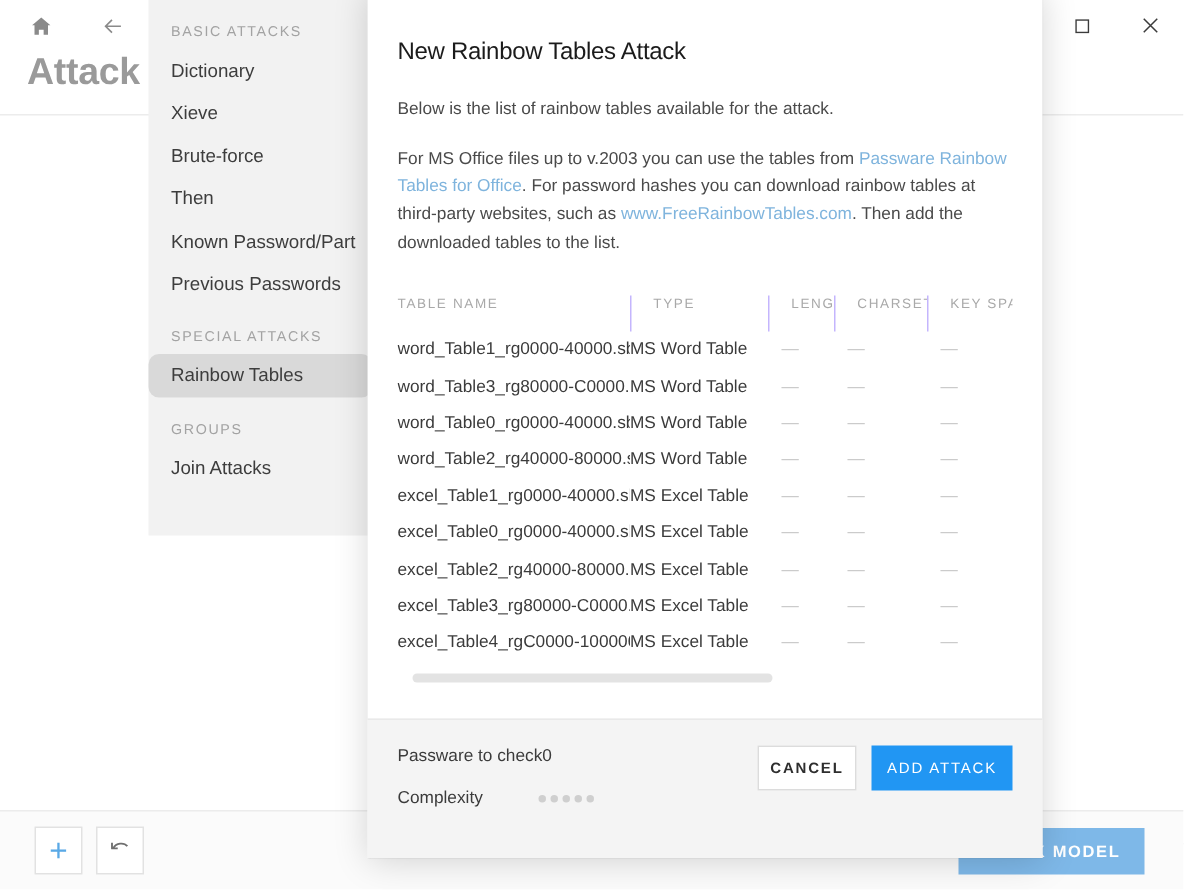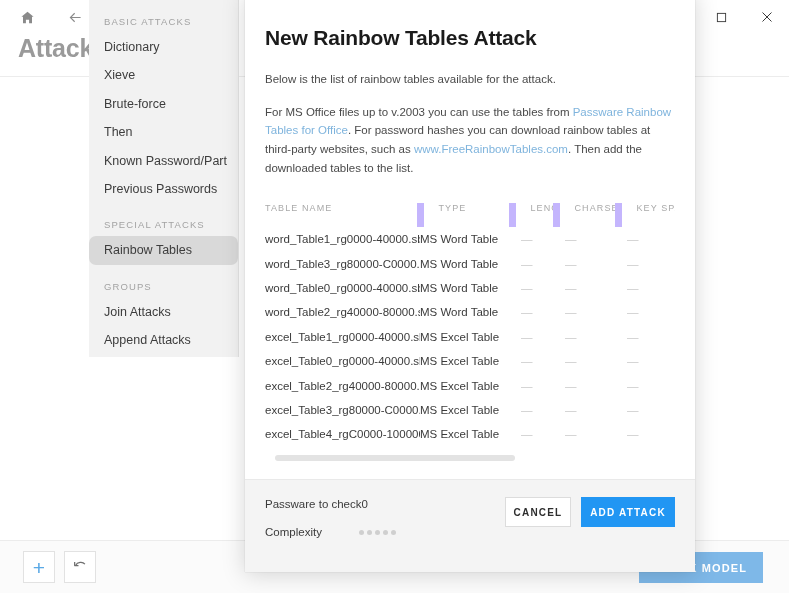--- a/index.html
+++ b/index.html
@@ -138,21 +138,21 @@
     align-items: center;
     justify-content: flex-end;
     padding-right: 16px;
     white-space: nowrap;
   }
 
   
   .sidebar {
     position: absolute;
     top: 0;
-    left: 89px;
+    left: 99px;
     width: 150px;
     height: 357px;
     background: #f2f2f2;
     border-right: 1px solid #e4e4e4;
     padding-top: 10px;
     z-index: 5;
   }
   .side-group-title {
     font-size: 9.5px;
     letter-spacing: 1.1px;
@@ -187,22 +187,22 @@
   }
 
   .dialog-body {
     flex: 1 1 auto;
     padding: 18px 20px 0 20px;
     overflow: hidden;
     position: relative;
   }
 
   .dialog-title {
-    font-size: 21px;
-    font-weight: bold;
+    font-size: 16px;
+    font-weight: normal;
     color: #1b1b1b;
     margin-top: 16px;
     margin-bottom: 20px;
     letter-spacing: -0.2px;
   }
 
   .dialog-desc {
     font-size: 11.5px;
     color: #4a4a4a;
     line-height: 1.62;
@@ -225,21 +225,21 @@
     table-layout: fixed;
   }
   .tbl thead th {
     font-size: 9px;
     font-weight: normal;
     letter-spacing: 1.1px;
     color: #a9a9a9;
     text-transform: uppercase;
     text-align: left;
     padding: 0 0 14px 0;
-    border-right: 7px solid #c4b5fd;
+    border-right: 1px solid #c4b5fd;
     white-space: nowrap;
     overflow: hidden;
   }
   .tbl thead th:last-child { border-right: none; }
   .tbl thead th span { padding-left: 15px; display: inline-block; }
   .tbl thead th:first-child span { padding-left: 0; }
 
   .tbl tbody td {
     font-size: 11.5px;
     color: #3b3b3b;
@@ -317,21 +317,21 @@
     font-weight: bold;
     letter-spacing: 1.2px;
     display: flex; align-items: center; justify-content: center;
   }
   .btn-primary {
     width: 94px; height: 30px;
     background: #2196f3;
     border: none;
     color: #ffffff;
     font-size: 10px;
-    font-weight: bold;
+    font-weight: normal;
     letter-spacing: 1.2px;
     display: flex; align-items: center; justify-content: center;
   }
 </style>
 </head>
 <body>
 
 <div id="root">
 
   <div class="app-window">
@@ -415,21 +415,20 @@
     <div class="side-item">Known Password/Part</div>
     <div class="side-item">Previous Passwords</div>
 
     <div class="side-spacer"></div>
     <div class="side-group-title">SPECIAL ATTACKS</div>
     <div class="side-item selected">Rainbow Tables</div>
 
     <div class="side-spacer"></div>
     <div class="side-group-title">GROUPS</div>
     <div class="side-item">Join Attacks</div>
-    <div class="side-item">Append Attacks</div>
   </div>
 
   <div class="dialog">
 
     <div class="dialog-body">
 
       <div class="dialog-title">New Rainbow Tables Attack</div>
 
       <div class="dialog-desc">Below is the list of rainbow tables available for the attack.</div>
 

